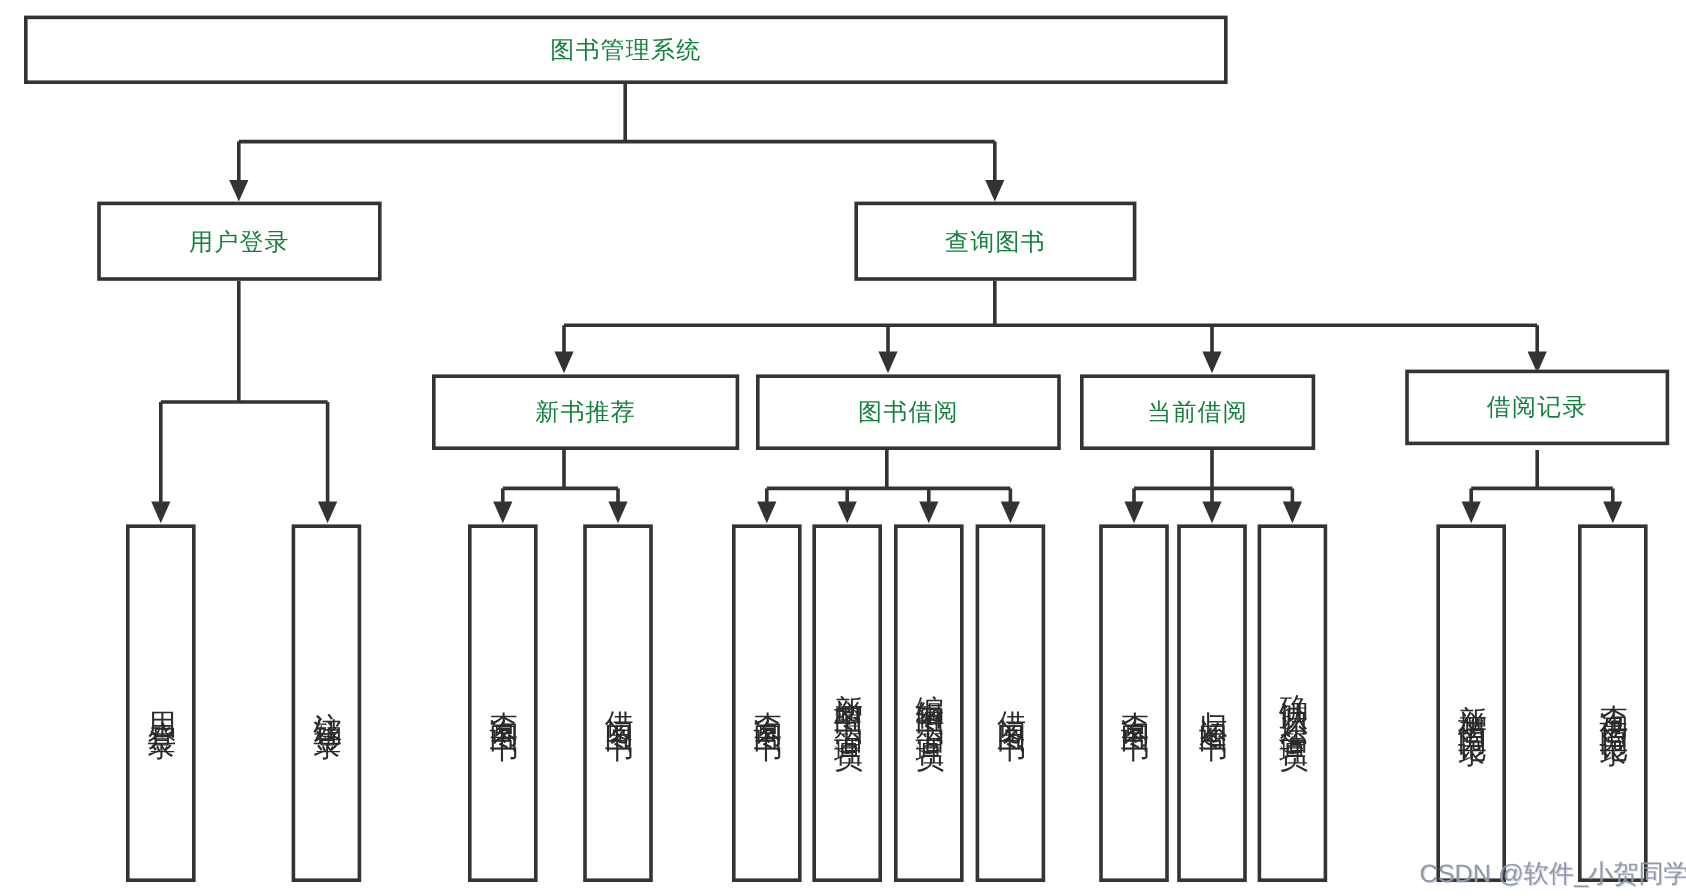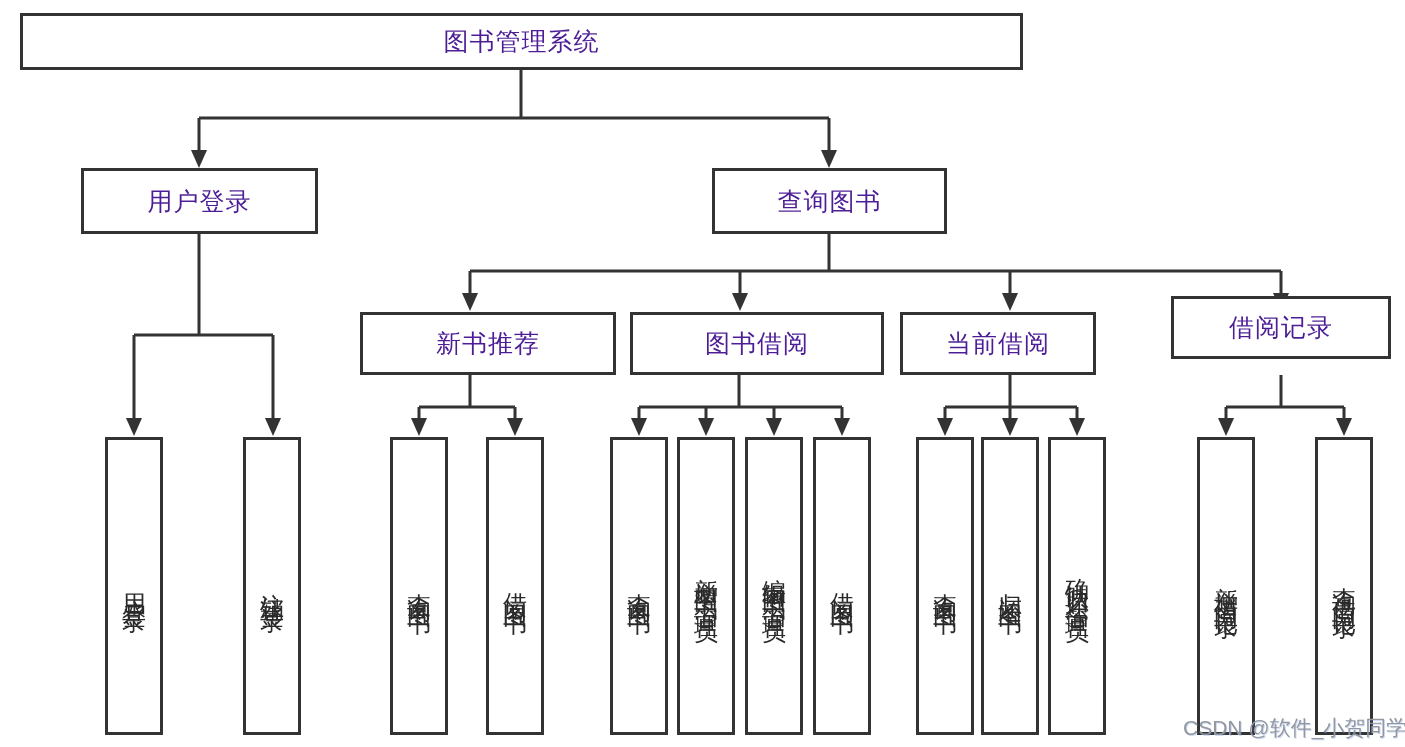--- a/index.html
+++ b/index.html
@@ -26,23 +26,23 @@
     position: absolute;
     box-sizing: border-box;
     border: 3px solid #333333;
     background: #ffffff;
     display: flex;
     align-items: center;
     justify-content: center;
     text-align: center;
   }
   .node.hlabel span {
-    font-size: 25px;
+    font-size: 20px;
     letter-spacing: 1px;
-    color: #4c1d95;
+    color: #15803d;
     white-space: nowrap;
   }
   .leaf {
     position: absolute;
     box-sizing: border-box;
     border: 3px solid #333333;
     background: #ffffff;
     width: 58px;
     top: 437px;
     height: 298px;
@@ -121,21 +121,21 @@
 
   <div class="node hlabel" style="left:360px; top:312px; width:256px; height:63px;">
     <span>新书推荐</span>
   </div>
   <div class="node hlabel" style="left:630px; top:312px; width:254px; height:63px;">
     <span>图书借阅</span>
   </div>
   <div class="node hlabel" style="left:900px; top:312px; width:196px; height:63px;">
     <span>当前借阅</span>
   </div>
-  <div class="node hlabel" style="left:1171px; top:296px; width:220px; height:63px;">
+  <div class="node hlabel" style="left:1171px; top:308px; width:220px; height:63px;">
     <span>借阅记录</span>
   </div>
 
   <div class="leaf" style="left:105px;">
     <span>用户登录</span>
   </div>
   <div class="leaf" style="left:243px;">
     <span>注销登录</span>
   </div>
 

